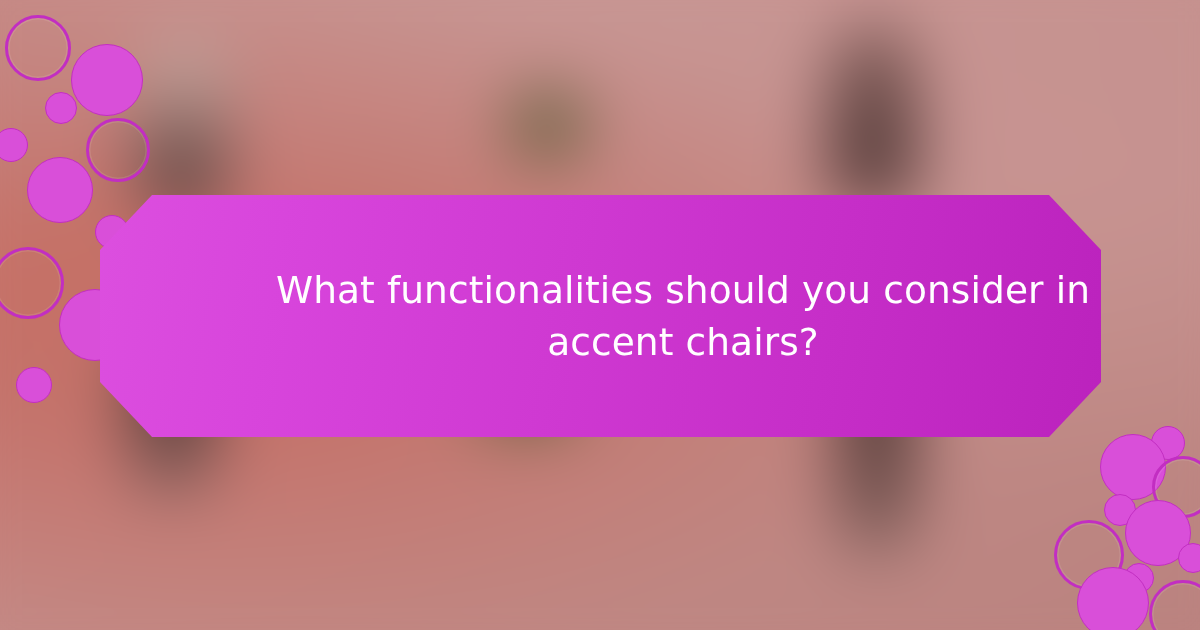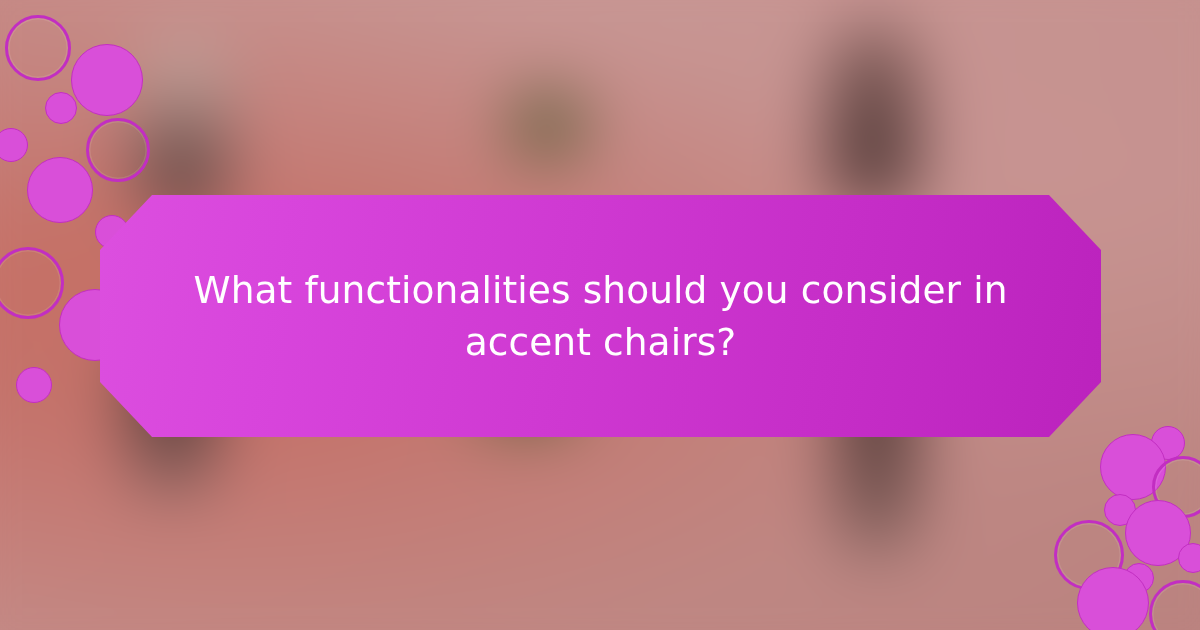--- a/index.html
+++ b/index.html
@@ -101,21 +101,21 @@
     border-radius:50%;
   }
 
   
   .banner {
     position:absolute;
     left:100px; top:195px;
     width:1001px; height:242px;
     display:flex;
     align-items:center;
-    justify-content:center;
+    justify-content:flex-end;
     clip-path:polygon(
       52px 0,
       949px 0,
       1001px 55px,
       1001px 187px,
       949px 242px,
       52px 242px,
       0 187px,
       0 55px
     );

